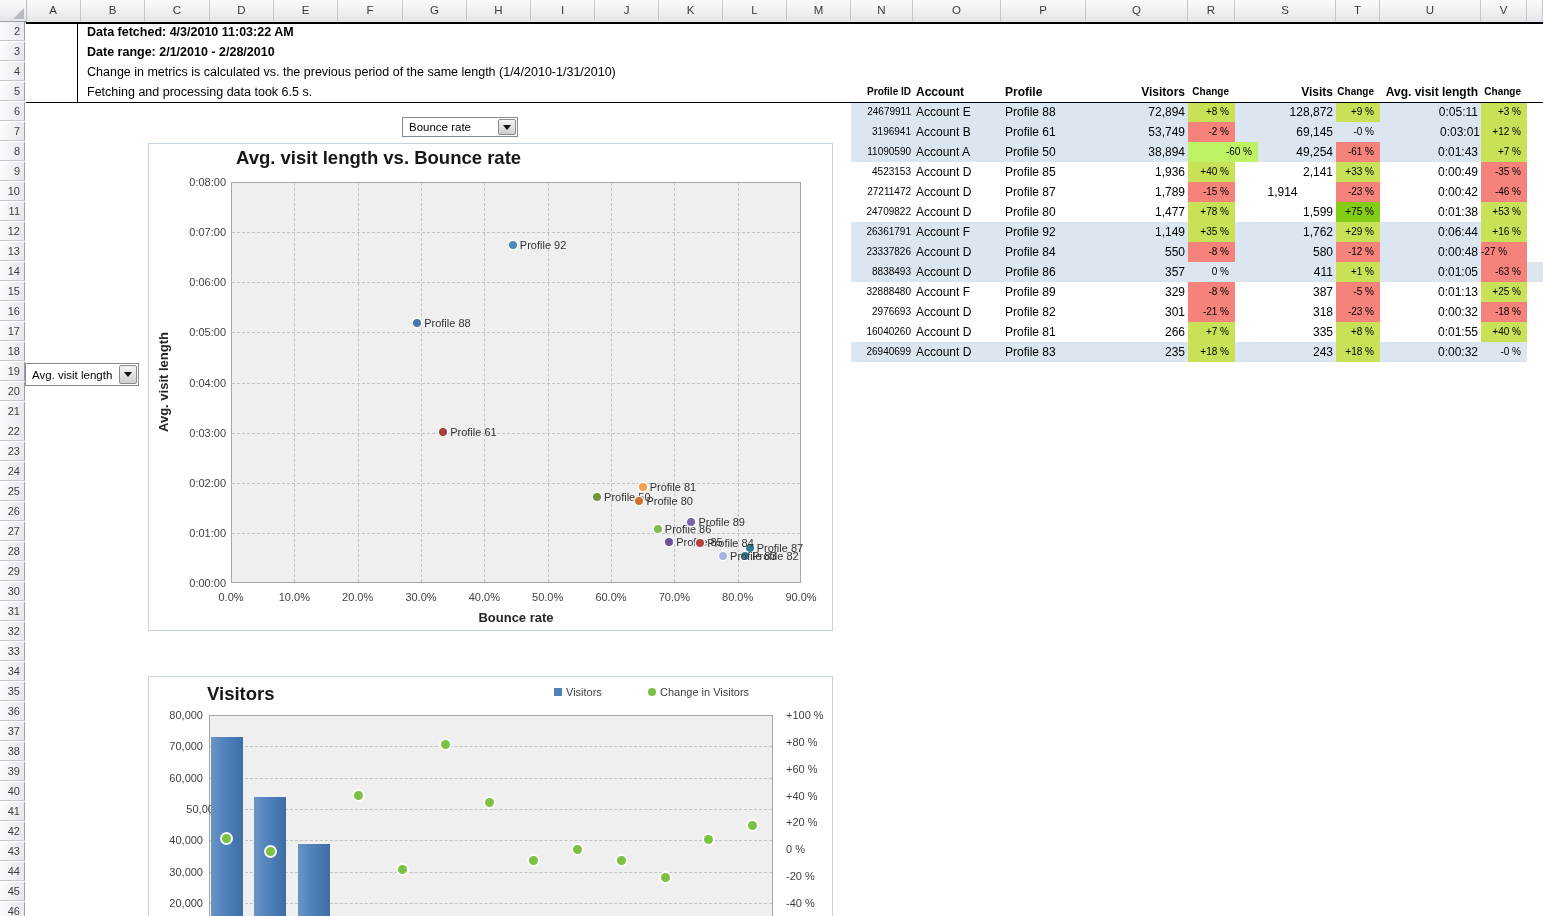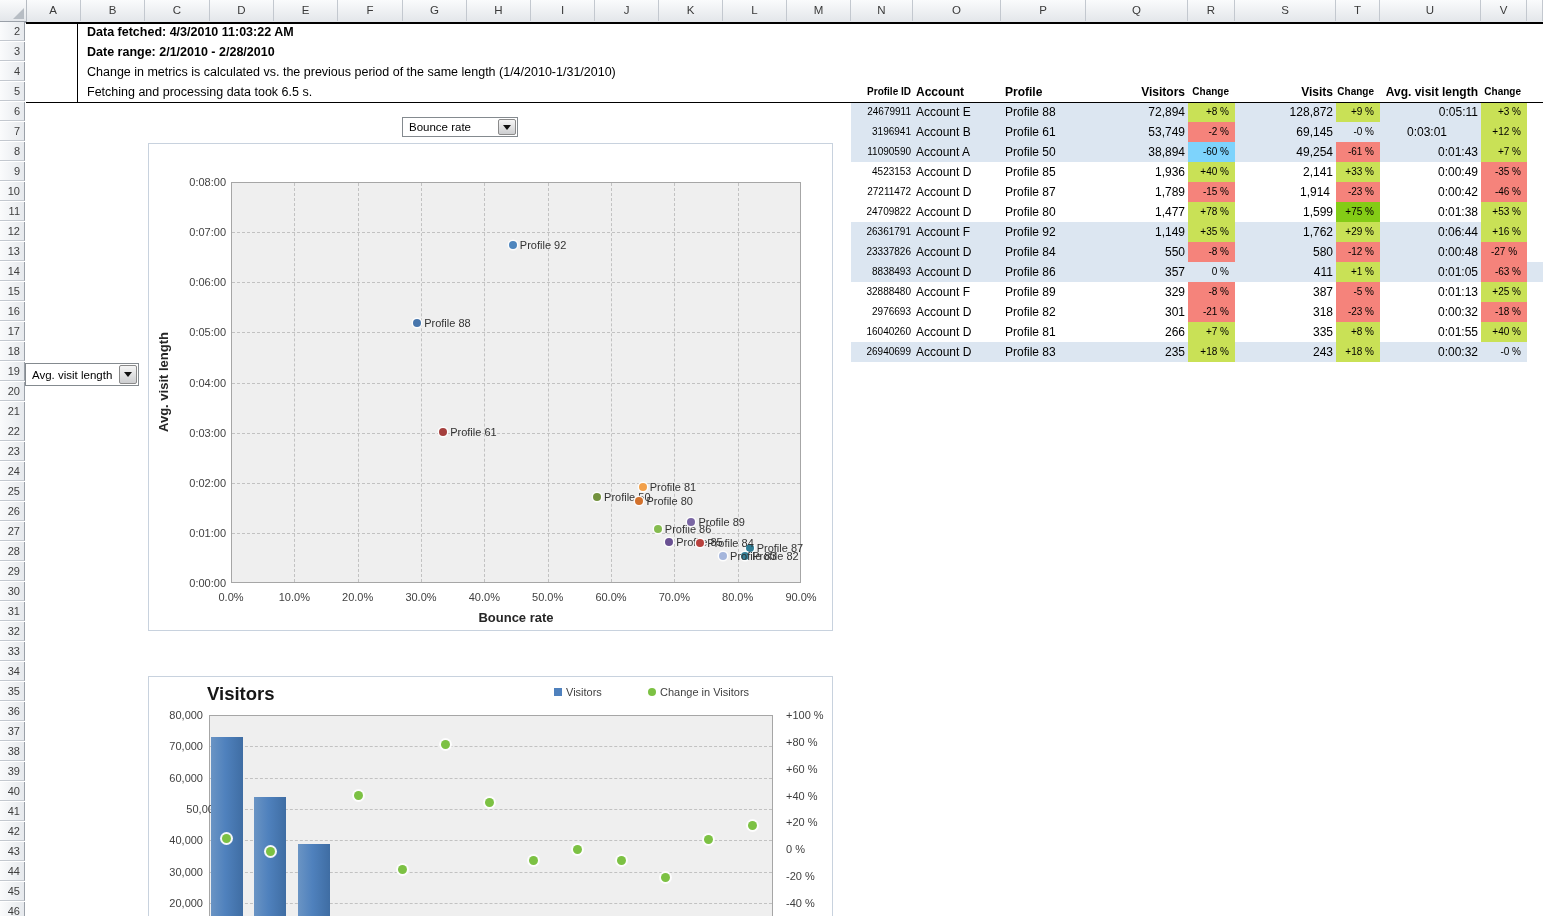--- a/index.html
+++ b/index.html
@@ -144,20 +144,21 @@
       </span>
   </div>
   <div class="abs combo" style="left:25px;top:363px;width:114px;height:23px;">
     <span>Avg. visit length</span>
     <span class="combo-btn">
         <span class="arrow-dn"></span>
       </span>
   </div>
 
   <div class="abs chartbox" style="left:148px;top:143px;width:685px;height:488px;"></div>
+  <div class="charttitle" style="left:236px;top:147px;">Avg. visit length vs. Bounce rate</div>
   <div class="axtitle" style="left:163px;top:382px;transform:translate(-50%,-50%) rotate(-90deg);">Avg. visit length</div>
   <div class="axtitle" style="left:516px;top:610px;transform:translateX(-50%);">Bounce rate</div>
   <div class="plot" style="left:231px;top:182px;width:570px;height:401px;"></div>
   <div id="sc-extra">
       <div class="gridh" style="position: absolute; left: 232px; top: 532.875px; width: 568px;"></div>
       <div class="gridh" style="position: absolute; left: 232px; top: 482.75px; width: 568px;"></div>
       <div class="gridh" style="position: absolute; left: 232px; top: 432.625px; width: 568px;"></div>
       <div class="gridh" style="position: absolute; left: 232px; top: 382.5px; width: 568px;"></div>
       <div class="gridh" style="position: absolute; left: 232px; top: 332.375px; width: 568px;"></div>
       <div class="gridh" style="position: absolute; left: 232px; top: 282.25px; width: 568px;"></div>
@@ -287,29 +288,29 @@
         <div class="tcell tc-sm" style="position: absolute; left: 630px; width: 46px; text-align: right; padding-right: 6px; top: 0px; background: rgb(201, 225, 86);">+3 %</div>
       </div>
       <div class="trow" style="position: absolute; left: 851px; top: 122px; width: 676px; background: rgb(220, 230, 241);">
         <div class="tcell tc-sm" style="position: absolute; left: 0px; width: 62px; text-align: right; padding-right: 2px; top: 0px;">3196941</div>
         <div class="tcell" style="position: absolute; left: 62px; width: 88px; padding-left: 3px; top: 0px;">Account B</div>
         <div class="tcell" style="position: absolute; left: 150px; width: 85px; padding-left: 4px; top: 0px;">Profile 61</div>
         <div class="tcell" style="position: absolute; left: 235px; width: 102px; text-align: right; padding-right: 3px; top: 0px;">53,749</div>
         <div class="tcell tc-sm" style="position: absolute; left: 337px; width: 47px; text-align: right; padding-right: 6px; top: 0px; background: rgb(245, 131, 123);">-2 %</div>
         <div class="tcell" style="position: absolute; left: 384px; width: 101px; text-align: right; padding-right: 3px; top: 0px;">69,145</div>
         <div class="tcell tc-sm" style="position: absolute; left: 485px; width: 44px; text-align: right; padding-right: 6px; top: 0px;">-0 %</div>
-        <div class="tcell" style="position: absolute; left: 529px; width: 101px; text-align: center; padding-right: 7px; top: 0px;">0:03:01</div>
+        <div class="tcell" style="position: absolute; left: 529px; width: 101px; text-align: right; padding-right: 1px; top: 0px;">0:03:01</div>
         <div class="tcell tc-sm" style="position: absolute; left: 630px; width: 46px; text-align: right; padding-right: 6px; top: 0px; background: rgb(201, 225, 86);">+12 %</div>
       </div>
       <div class="trow" style="position: absolute; left: 851px; top: 142px; width: 676px; background: rgb(220, 230, 241);">
         <div class="tcell tc-sm" style="position: absolute; left: 0px; width: 62px; text-align: right; padding-right: 2px; top: 0px;">11090590</div>
         <div class="tcell" style="position: absolute; left: 62px; width: 88px; padding-left: 3px; top: 0px;">Account A</div>
         <div class="tcell" style="position: absolute; left: 150px; width: 85px; padding-left: 4px; top: 0px;">Profile 50</div>
         <div class="tcell" style="position: absolute; left: 235px; width: 102px; text-align: right; padding-right: 3px; top: 0px;">38,894</div>
-        <div class="tcell tc-sm" style="position: absolute; left: 337px; width: 47px; text-align: right; padding-right: 6px; top: 0px; background: #7dd3fc;">-60 %</div>
+        <div class="tcell tc-sm" style="position: absolute; left: 337px; width: 70px; text-align: right; padding-right: 6px; top: 0px; background: #bef264;">-60 %</div>
         <div class="tcell" style="position: absolute; left: 384px; width: 101px; text-align: right; padding-right: 3px; top: 0px;">49,254</div>
         <div class="tcell tc-sm" style="position: absolute; left: 485px; width: 44px; text-align: right; padding-right: 6px; top: 0px; background: rgb(245, 131, 123);">-61 %</div>
         <div class="tcell" style="position: absolute; left: 529px; width: 101px; text-align: right; padding-right: 3px; top: 0px;">0:01:43</div>
         <div class="tcell tc-sm" style="position: absolute; left: 630px; width: 46px; text-align: right; padding-right: 6px; top: 0px; background: rgb(201, 225, 86);">+7 %</div>
       </div>
       <div class="trow" style="position: absolute; left: 851px; top: 162px; width: 676px; background: transparent;">
         <div class="tcell tc-sm" style="position: absolute; left: 0px; width: 62px; text-align: right; padding-right: 2px; top: 0px;">4523153</div>
         <div class="tcell" style="position: absolute; left: 62px; width: 88px; padding-left: 3px; top: 0px;">Account D</div>
         <div class="tcell" style="position: absolute; left: 150px; width: 85px; padding-left: 4px; top: 0px;">Profile 85</div>
         <div class="tcell" style="position: absolute; left: 235px; width: 102px; text-align: right; padding-right: 3px; top: 0px;">1,936</div>
@@ -318,21 +319,21 @@
         <div class="tcell tc-sm" style="position: absolute; left: 485px; width: 44px; text-align: right; padding-right: 6px; top: 0px; background: rgb(201, 225, 86);">+33 %</div>
         <div class="tcell" style="position: absolute; left: 529px; width: 101px; text-align: right; padding-right: 3px; top: 0px;">0:00:49</div>
         <div class="tcell tc-sm" style="position: absolute; left: 630px; width: 46px; text-align: right; padding-right: 6px; top: 0px; background: rgb(245, 131, 123);">-35 %</div>
       </div>
       <div class="trow" style="position: absolute; left: 851px; top: 182px; width: 676px; background: transparent;">
         <div class="tcell tc-sm" style="position: absolute; left: 0px; width: 62px; text-align: right; padding-right: 2px; top: 0px;">27211472</div>
         <div class="tcell" style="position: absolute; left: 62px; width: 88px; padding-left: 3px; top: 0px;">Account D</div>
         <div class="tcell" style="position: absolute; left: 150px; width: 85px; padding-left: 4px; top: 0px;">Profile 87</div>
         <div class="tcell" style="position: absolute; left: 235px; width: 102px; text-align: right; padding-right: 3px; top: 0px;">1,789</div>
         <div class="tcell tc-sm" style="position: absolute; left: 337px; width: 47px; text-align: right; padding-right: 6px; top: 0px; background: rgb(245, 131, 123);">-15 %</div>
-        <div class="tcell" style="position: absolute; left: 384px; width: 98px; text-align: right; padding-right: 3px; top: 0px;">1,914</div>
+        <div class="tcell" style="position: absolute; left: 384px; width: 98px; text-align: center; padding-right: 3px; top: 0px;">1,914</div>
         <div class="tcell tc-sm" style="position: absolute; left: 485px; width: 44px; text-align: right; padding-right: 6px; top: 0px; background: rgb(245, 131, 123);">-23 %</div>
         <div class="tcell" style="position: absolute; left: 529px; width: 101px; text-align: right; padding-right: 3px; top: 0px;">0:00:42</div>
         <div class="tcell tc-sm" style="position: absolute; left: 630px; width: 46px; text-align: right; padding-right: 6px; top: 0px; background: rgb(245, 131, 123);">-46 %</div>
       </div>
       <div class="trow" style="position: absolute; left: 851px; top: 202px; width: 676px; background: transparent;">
         <div class="tcell tc-sm" style="position: absolute; left: 0px; width: 62px; text-align: right; padding-right: 2px; top: 0px;">24709822</div>
         <div class="tcell" style="position: absolute; left: 62px; width: 88px; padding-left: 3px; top: 0px;">Account D</div>
         <div class="tcell" style="position: absolute; left: 150px; width: 85px; padding-left: 4px; top: 0px;">Profile 80</div>
         <div class="tcell" style="position: absolute; left: 235px; width: 102px; text-align: right; padding-right: 3px; top: 0px;">1,477</div>
         <div class="tcell tc-sm" style="position: absolute; left: 337px; width: 47px; text-align: right; padding-right: 6px; top: 0px; background: rgb(201, 225, 86);">+78 %</div>
@@ -354,21 +355,21 @@
       </div>
       <div class="trow" style="position: absolute; left: 851px; top: 242px; width: 676px; background: rgb(220, 230, 241);">
         <div class="tcell tc-sm" style="position: absolute; left: 0px; width: 62px; text-align: right; padding-right: 2px; top: 0px;">23337826</div>
         <div class="tcell" style="position: absolute; left: 62px; width: 88px; padding-left: 3px; top: 0px;">Account D</div>
         <div class="tcell" style="position: absolute; left: 150px; width: 85px; padding-left: 4px; top: 0px;">Profile 84</div>
         <div class="tcell" style="position: absolute; left: 235px; width: 102px; text-align: right; padding-right: 3px; top: 0px;">550</div>
         <div class="tcell tc-sm" style="position: absolute; left: 337px; width: 47px; text-align: right; padding-right: 6px; top: 0px; background: rgb(245, 131, 123);">-8 %</div>
         <div class="tcell" style="position: absolute; left: 384px; width: 101px; text-align: right; padding-right: 3px; top: 0px;">580</div>
         <div class="tcell tc-sm" style="position: absolute; left: 485px; width: 44px; text-align: right; padding-right: 6px; top: 0px; background: rgb(245, 131, 123);">-12 %</div>
         <div class="tcell" style="position: absolute; left: 529px; width: 101px; text-align: right; padding-right: 3px; top: 0px;">0:00:48</div>
-        <div class="tcell tc-sm" style="position: absolute; left: 630px; width: 46px; text-align: center; top: 0px; background: rgb(245, 131, 123);">-27 %</div>
+        <div class="tcell tc-sm" style="position: absolute; left: 630px; width: 46px; text-align: left; top: 0px; background: rgb(245, 131, 123);">-27 %</div>
       </div>
       <div class="trow" style="position: absolute; left: 851px; top: 262px; width: 792px; background: rgb(220, 230, 241);">
         <div class="tcell tc-sm" style="position: absolute; left: 0px; width: 62px; text-align: right; padding-right: 2px; top: 0px;">8838493</div>
         <div class="tcell" style="position: absolute; left: 62px; width: 88px; padding-left: 3px; top: 0px;">Account D</div>
         <div class="tcell" style="position: absolute; left: 150px; width: 85px; padding-left: 4px; top: 0px;">Profile 86</div>
         <div class="tcell" style="position: absolute; left: 235px; width: 102px; text-align: right; padding-right: 3px; top: 0px;">357</div>
         <div class="tcell tc-sm" style="position: absolute; left: 337px; width: 47px; text-align: right; padding-right: 6px; top: 0px;">0 %</div>
         <div class="tcell" style="position: absolute; left: 384px; width: 101px; text-align: right; padding-right: 3px; top: 0px;">411</div>
         <div class="tcell tc-sm" style="position: absolute; left: 485px; width: 44px; text-align: right; padding-right: 6px; top: 0px; background: rgb(201, 225, 86);">+1 %</div>
         <div class="tcell" style="position: absolute; left: 529px; width: 101px; text-align: right; padding-right: 3px; top: 0px;">0:01:05</div>

